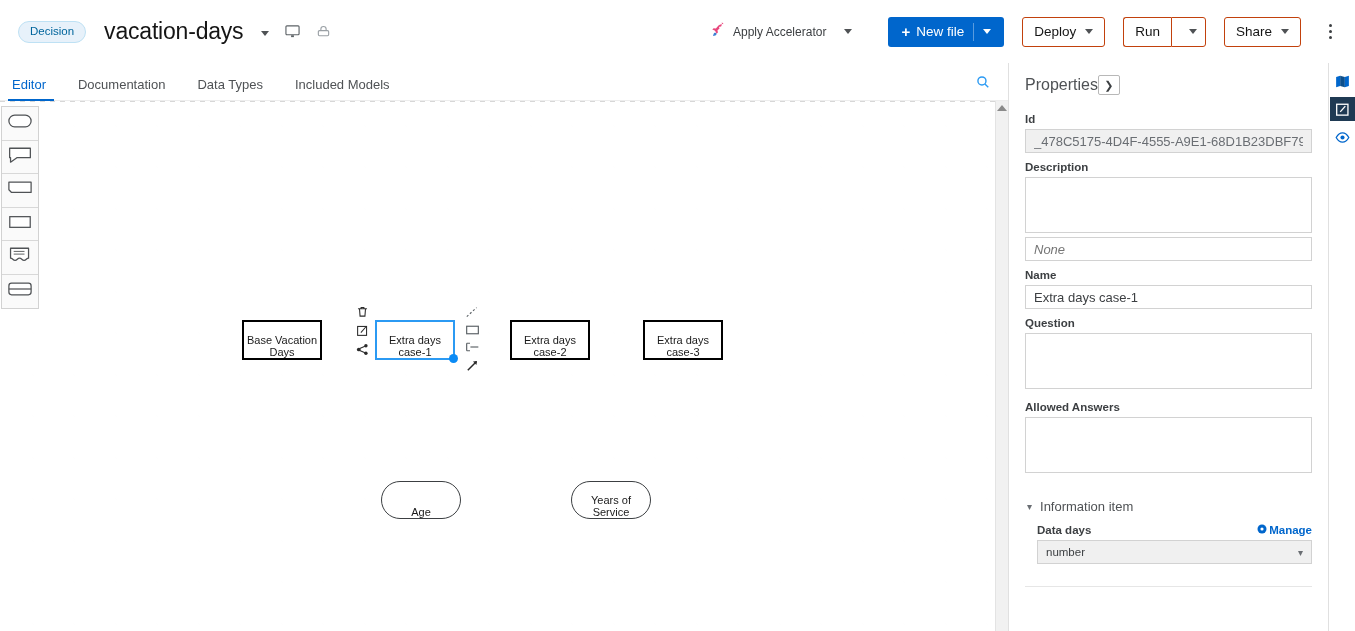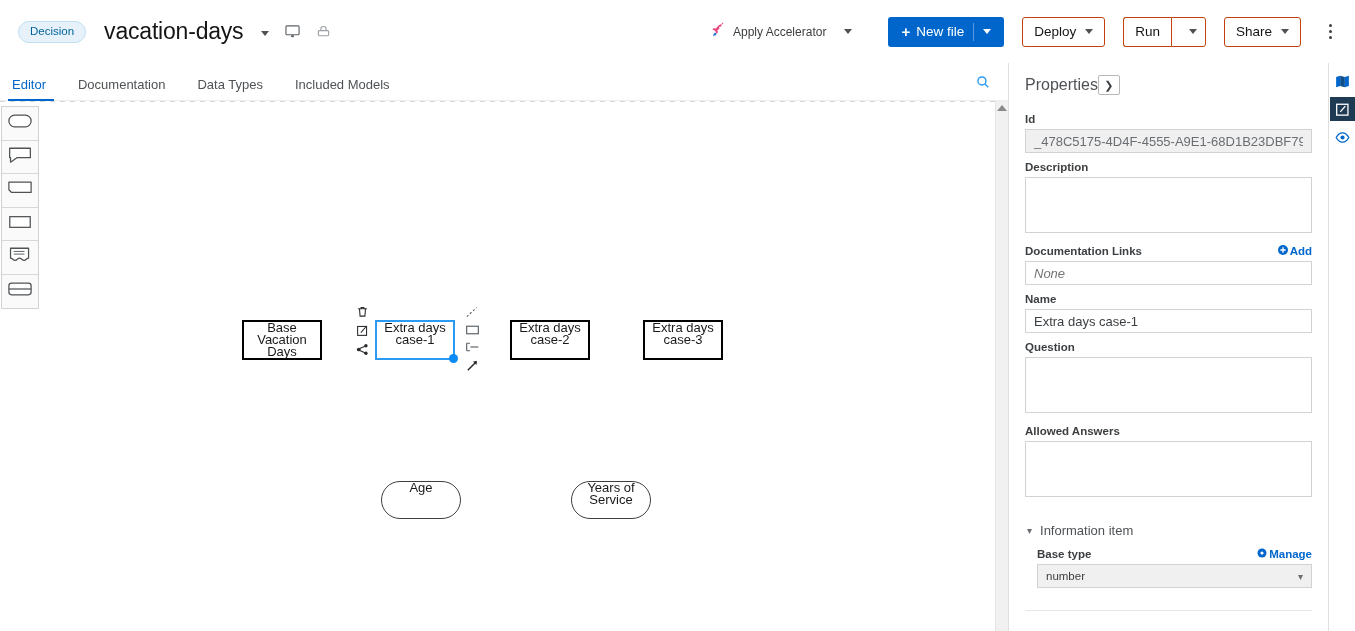--- a/index.html
+++ b/index.html
@@ -116,22 +116,22 @@
   }
   .pal-item {
     width: 36px; height: 33.5px;
     display: flex; align-items: center; justify-content: center;
     border-bottom: 1px solid #d8d8d8; cursor: pointer; background: #fafafa;
   }
   .pal-item:last-child { border-bottom: none; }
 
   
   .node {
-    position: absolute; display: flex; align-items: flex-start; justify-content: center;
-    text-align: center; font-size: 13px; line-height: 12px; color: #1a1a1a;
+    position: absolute; display: flex; align-items: flex-end; justify-content: center;
+    text-align: center; font-size: 11px; line-height: 12px; color: #1a1a1a;
     background: #fff; white-space: pre-line;
   }
   .node-decision { border: 2px solid #000; }
   .node-input { border: 1.5px solid #3c3f42; border-radius: 22px; }
   .node-selected { border: 2px solid #2b9af3; }
   .node-handle {
     position: absolute; right: -4.5px; bottom: -4.5px;
     width: 9px; height: 9px; border-radius: 50%; background: #0b8bf5;
   }
 
@@ -458,51 +458,39 @@
       <span class="collapse-btn">❯</span>
     </div>
 
     <div class="p-body">
       <div class="p-label">Id</div>
       <input class="p-input readonly" readonly="" value="_478C5175-4D4F-4555-A9E1-68D1B23DBF79" style="">
 
       <div class="p-label">Description</div>
       <textarea class="p-area area-desc" style=""></textarea>
 
-      <div class="p-label p-label-row">
-        <span>Documentation Links</span>
-        <span class="link-blue">
-          <span>
-            <svg width="10" height="10" viewBox="0 0 12 12">
-                <circle cx="6" cy="6" r="6" fill="#0066cc"></circle>
-                <path d="M6 2.8v6.4M2.8 6h6.4" stroke="#fff" stroke-width="1.6"></path>
-              </svg>
-          </span>
-          <span>Add</span>
-        </span>
-      </div>
       <input class="p-input placeholder" placeholder="None" style="">
 
       <div class="p-label">Name</div>
       <input class="p-input" value="Extra days case-1" style="">
 
       <div class="p-label">Question</div>
       <textarea class="p-area area-q" style=""></textarea>
 
       <div class="p-label">Allowed Answers</div>
       <textarea class="p-area area-a" style=""></textarea>
 
       <div class="section-hd">
         <span class="chev">▾</span>
         <span>Information item</span>
       </div>
 
       <div class="sub">
         <div class="p-label p-label-row">
-          <span>Base type</span>
+          <span>Data days</span>
           <span class="link-blue">
             <span>
               <svg width="10" height="10" viewBox="0 0 12 12">
                   <circle cx="6" cy="6" r="5.4" fill="#0066cc"></circle>
                   <circle cx="6" cy="6" r="1.9" fill="#fff"></circle>
                 </svg>
             </span>
             <span>Manage</span>
           </span>
         </div>

